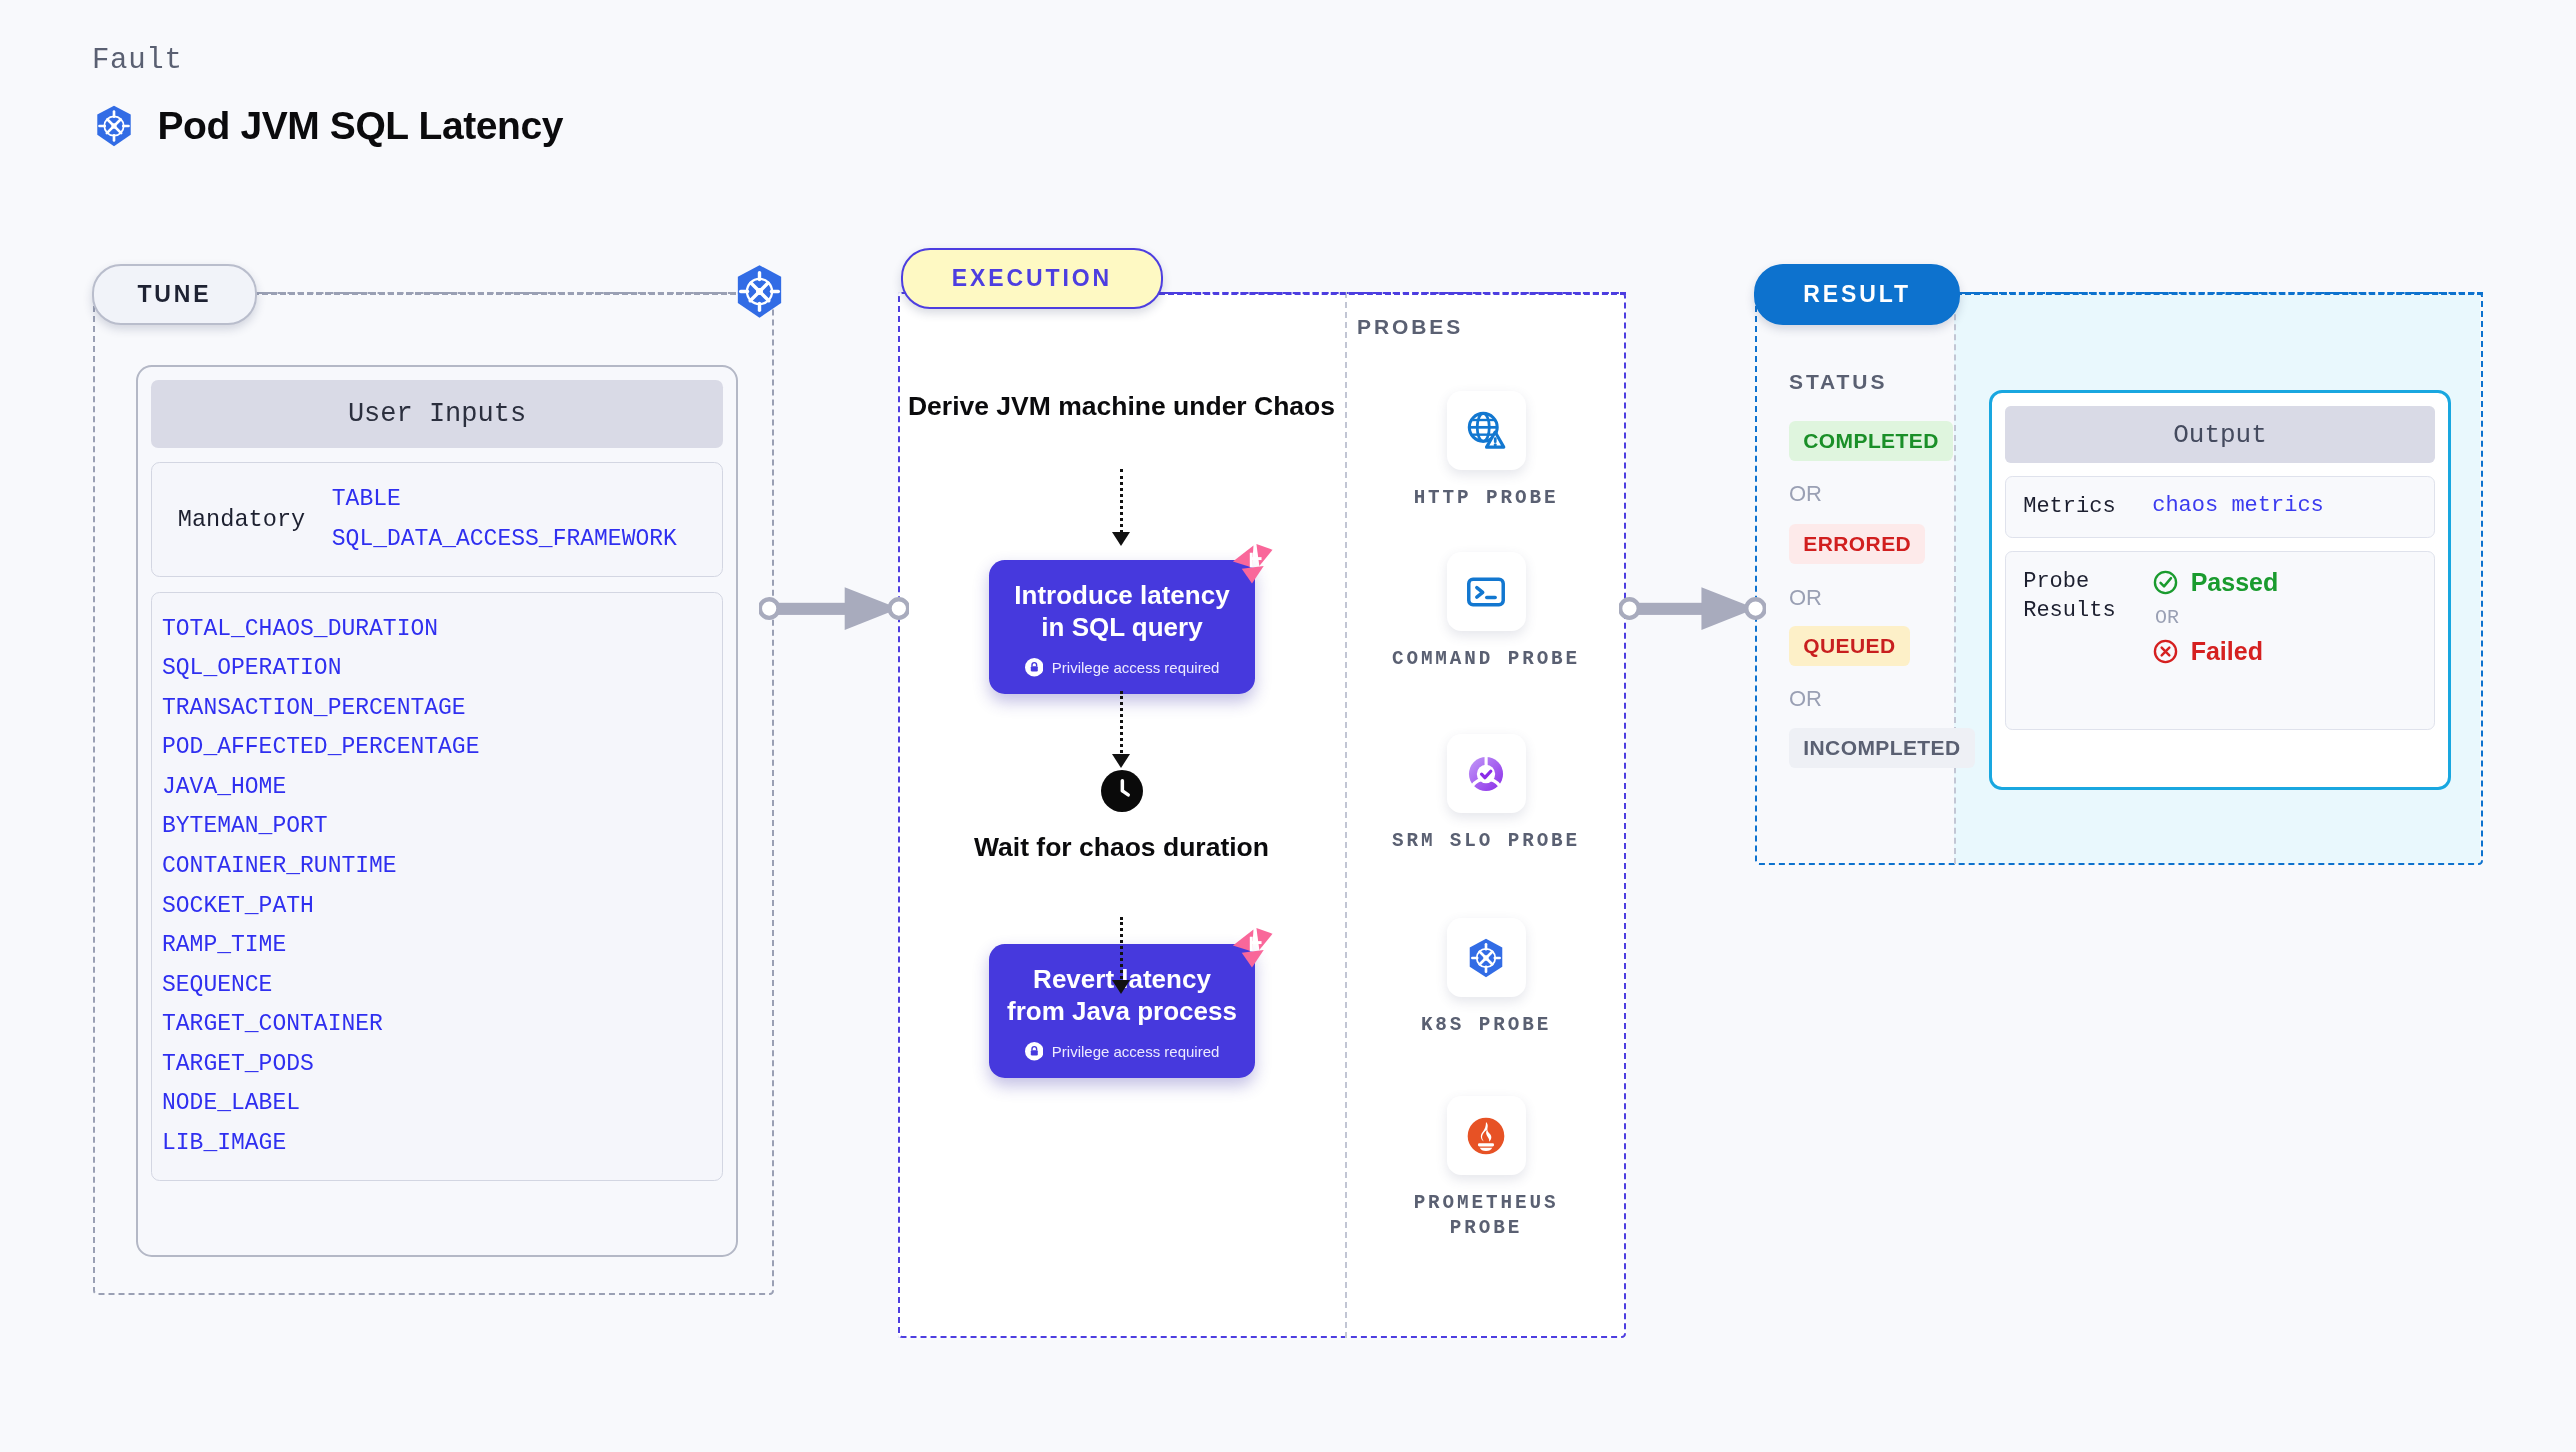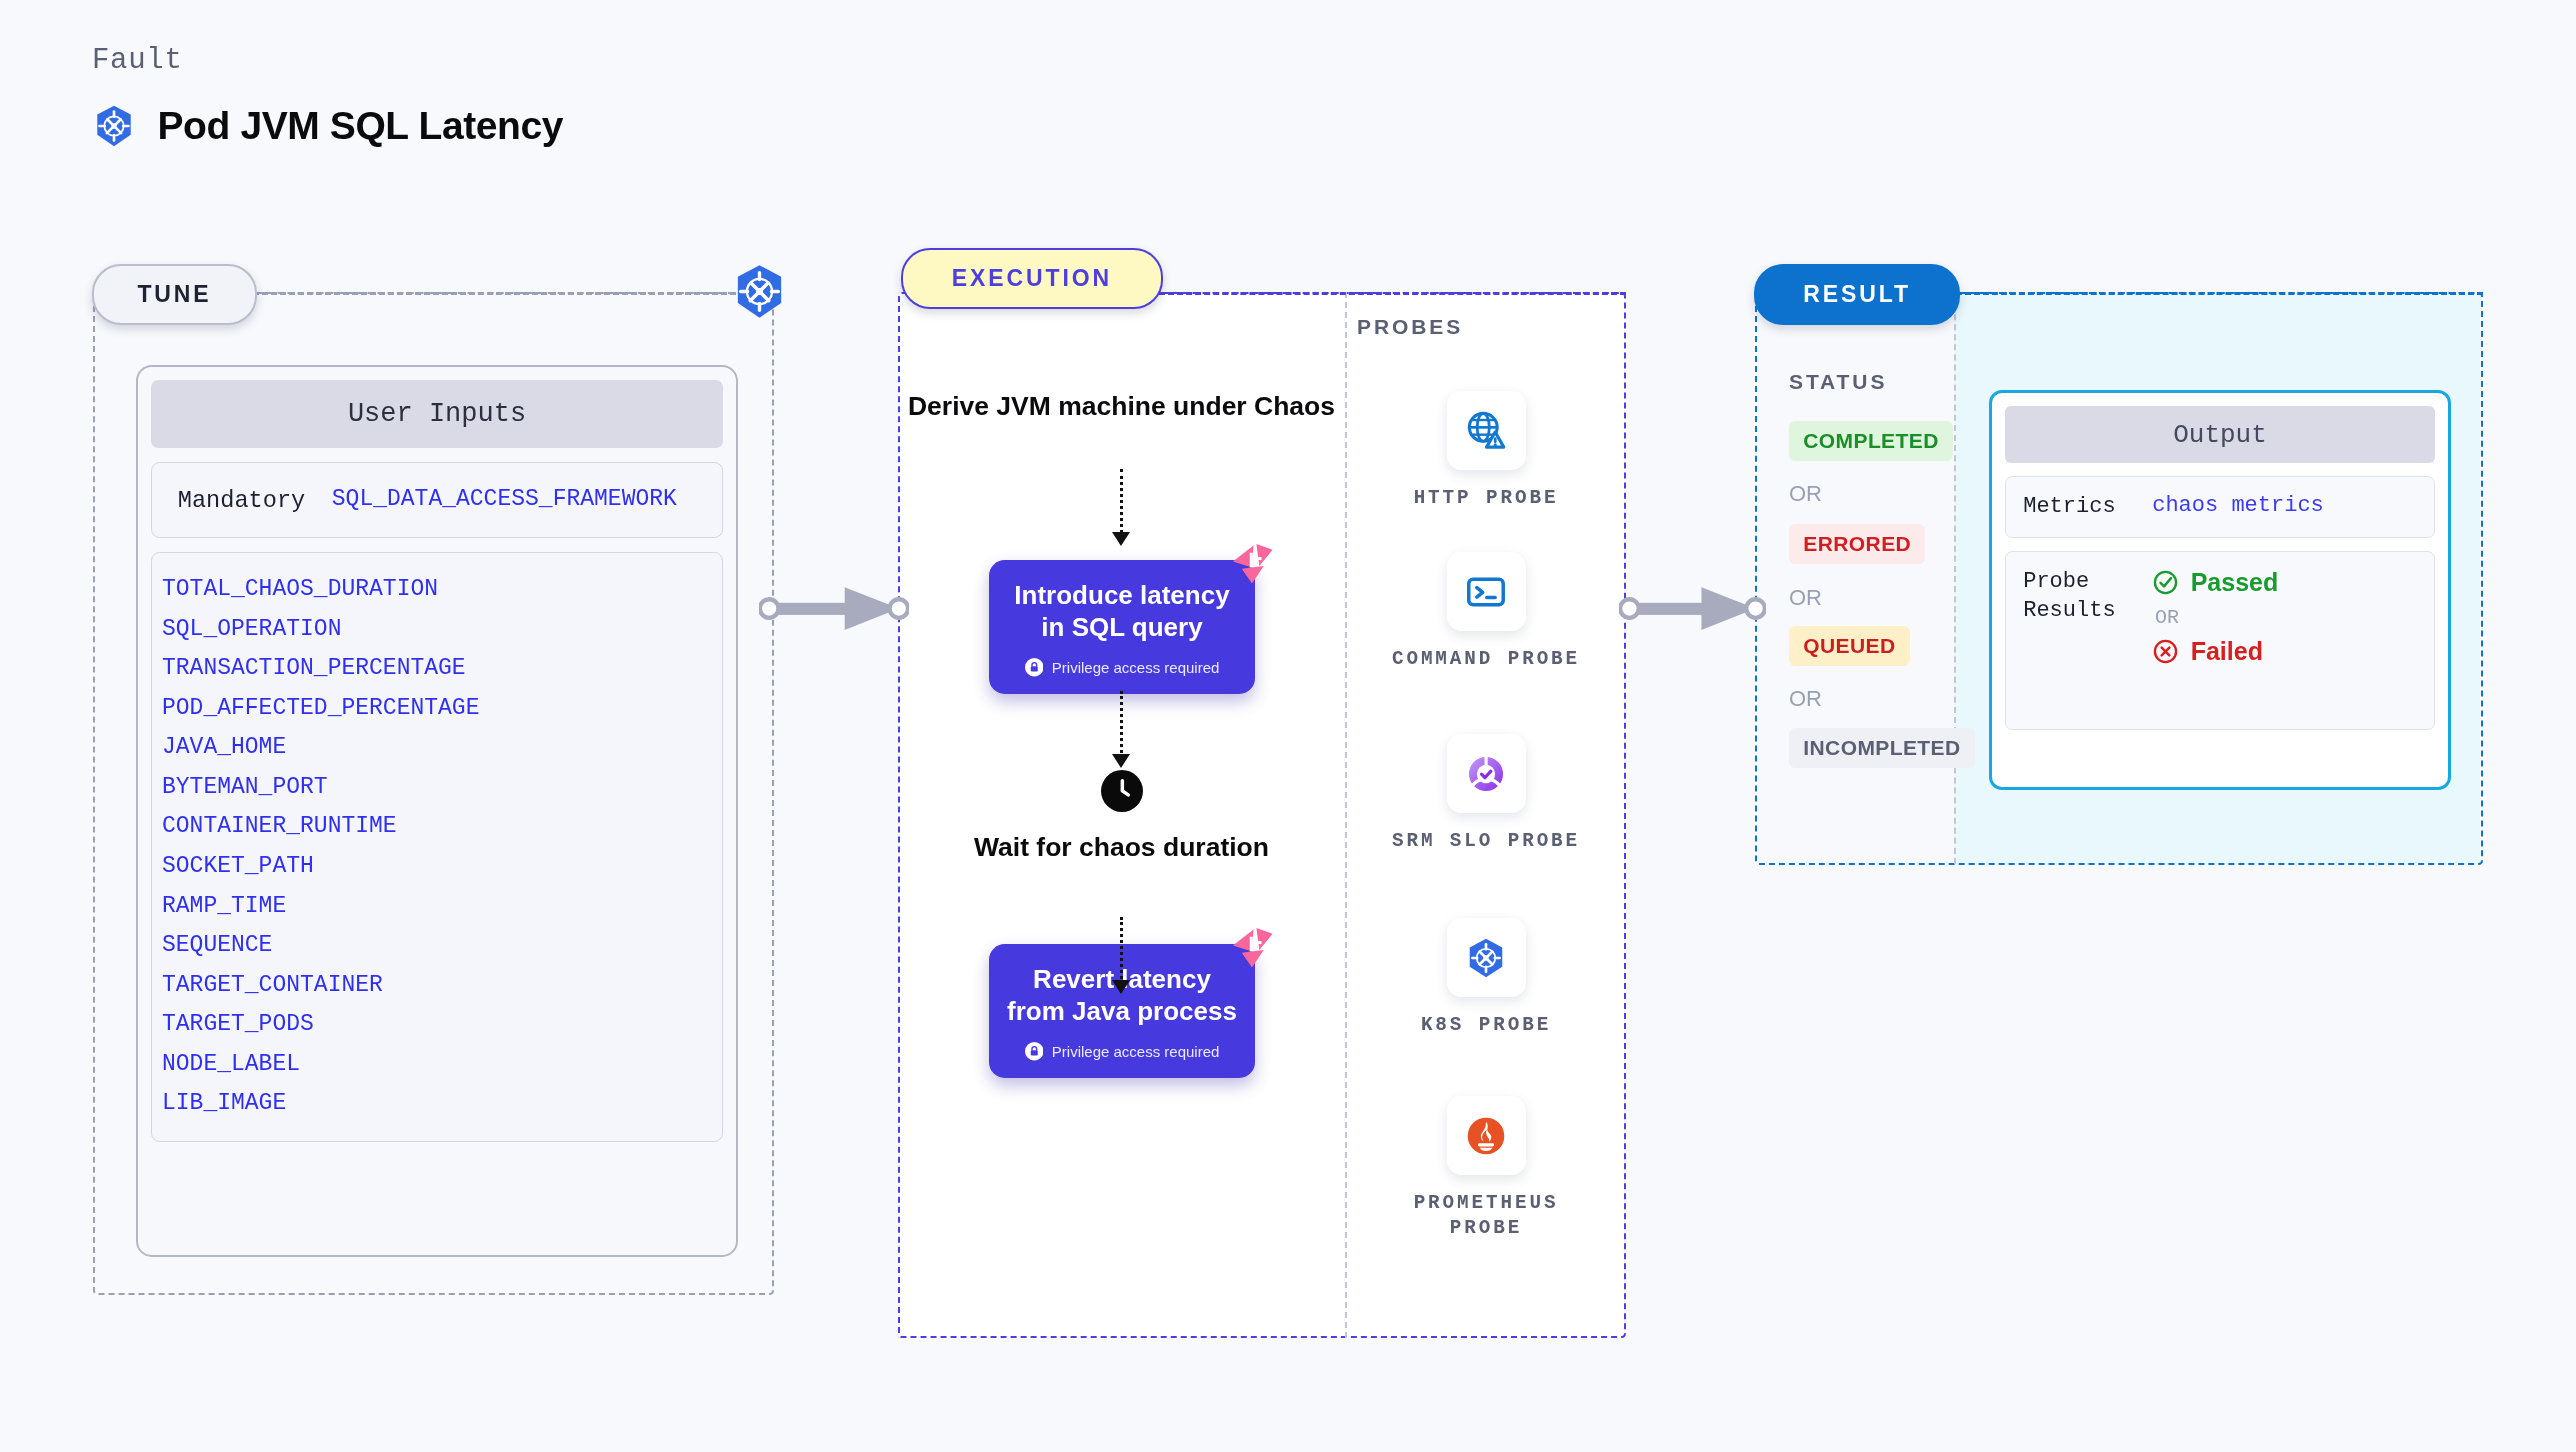--- a/index.html
+++ b/index.html
@@ -184,20 +184,21 @@
     <rect x="47" y="26" width="6" height="50" rx="3" transform="rotate(-45 50 50)"></rect>
   </g>
 </svg>
 
 <div id="user-inputs-card">
   <div id="user-inputs-header">User Inputs</div>
 
   <div class="param-block">
     <div class="param-side">Mandatory</div>
     <div class="param-list">
+      <div class="param-item">TABLE</div>
       <div class="param-item">SQL_DATA_ACCESS_FRAMEWORK</div>
     </div>
   </div>
 
   <div class="param-block">
     <div class="param-list">
       <div class="param-item">TOTAL_CHAOS_DURATION</div>
       <div class="param-item">SQL_OPERATION</div>
       <div class="param-item">TRANSACTION_PERCENTAGE</div>
       <div class="param-item">POD_AFFECTED_PERCENTAGE</div>

